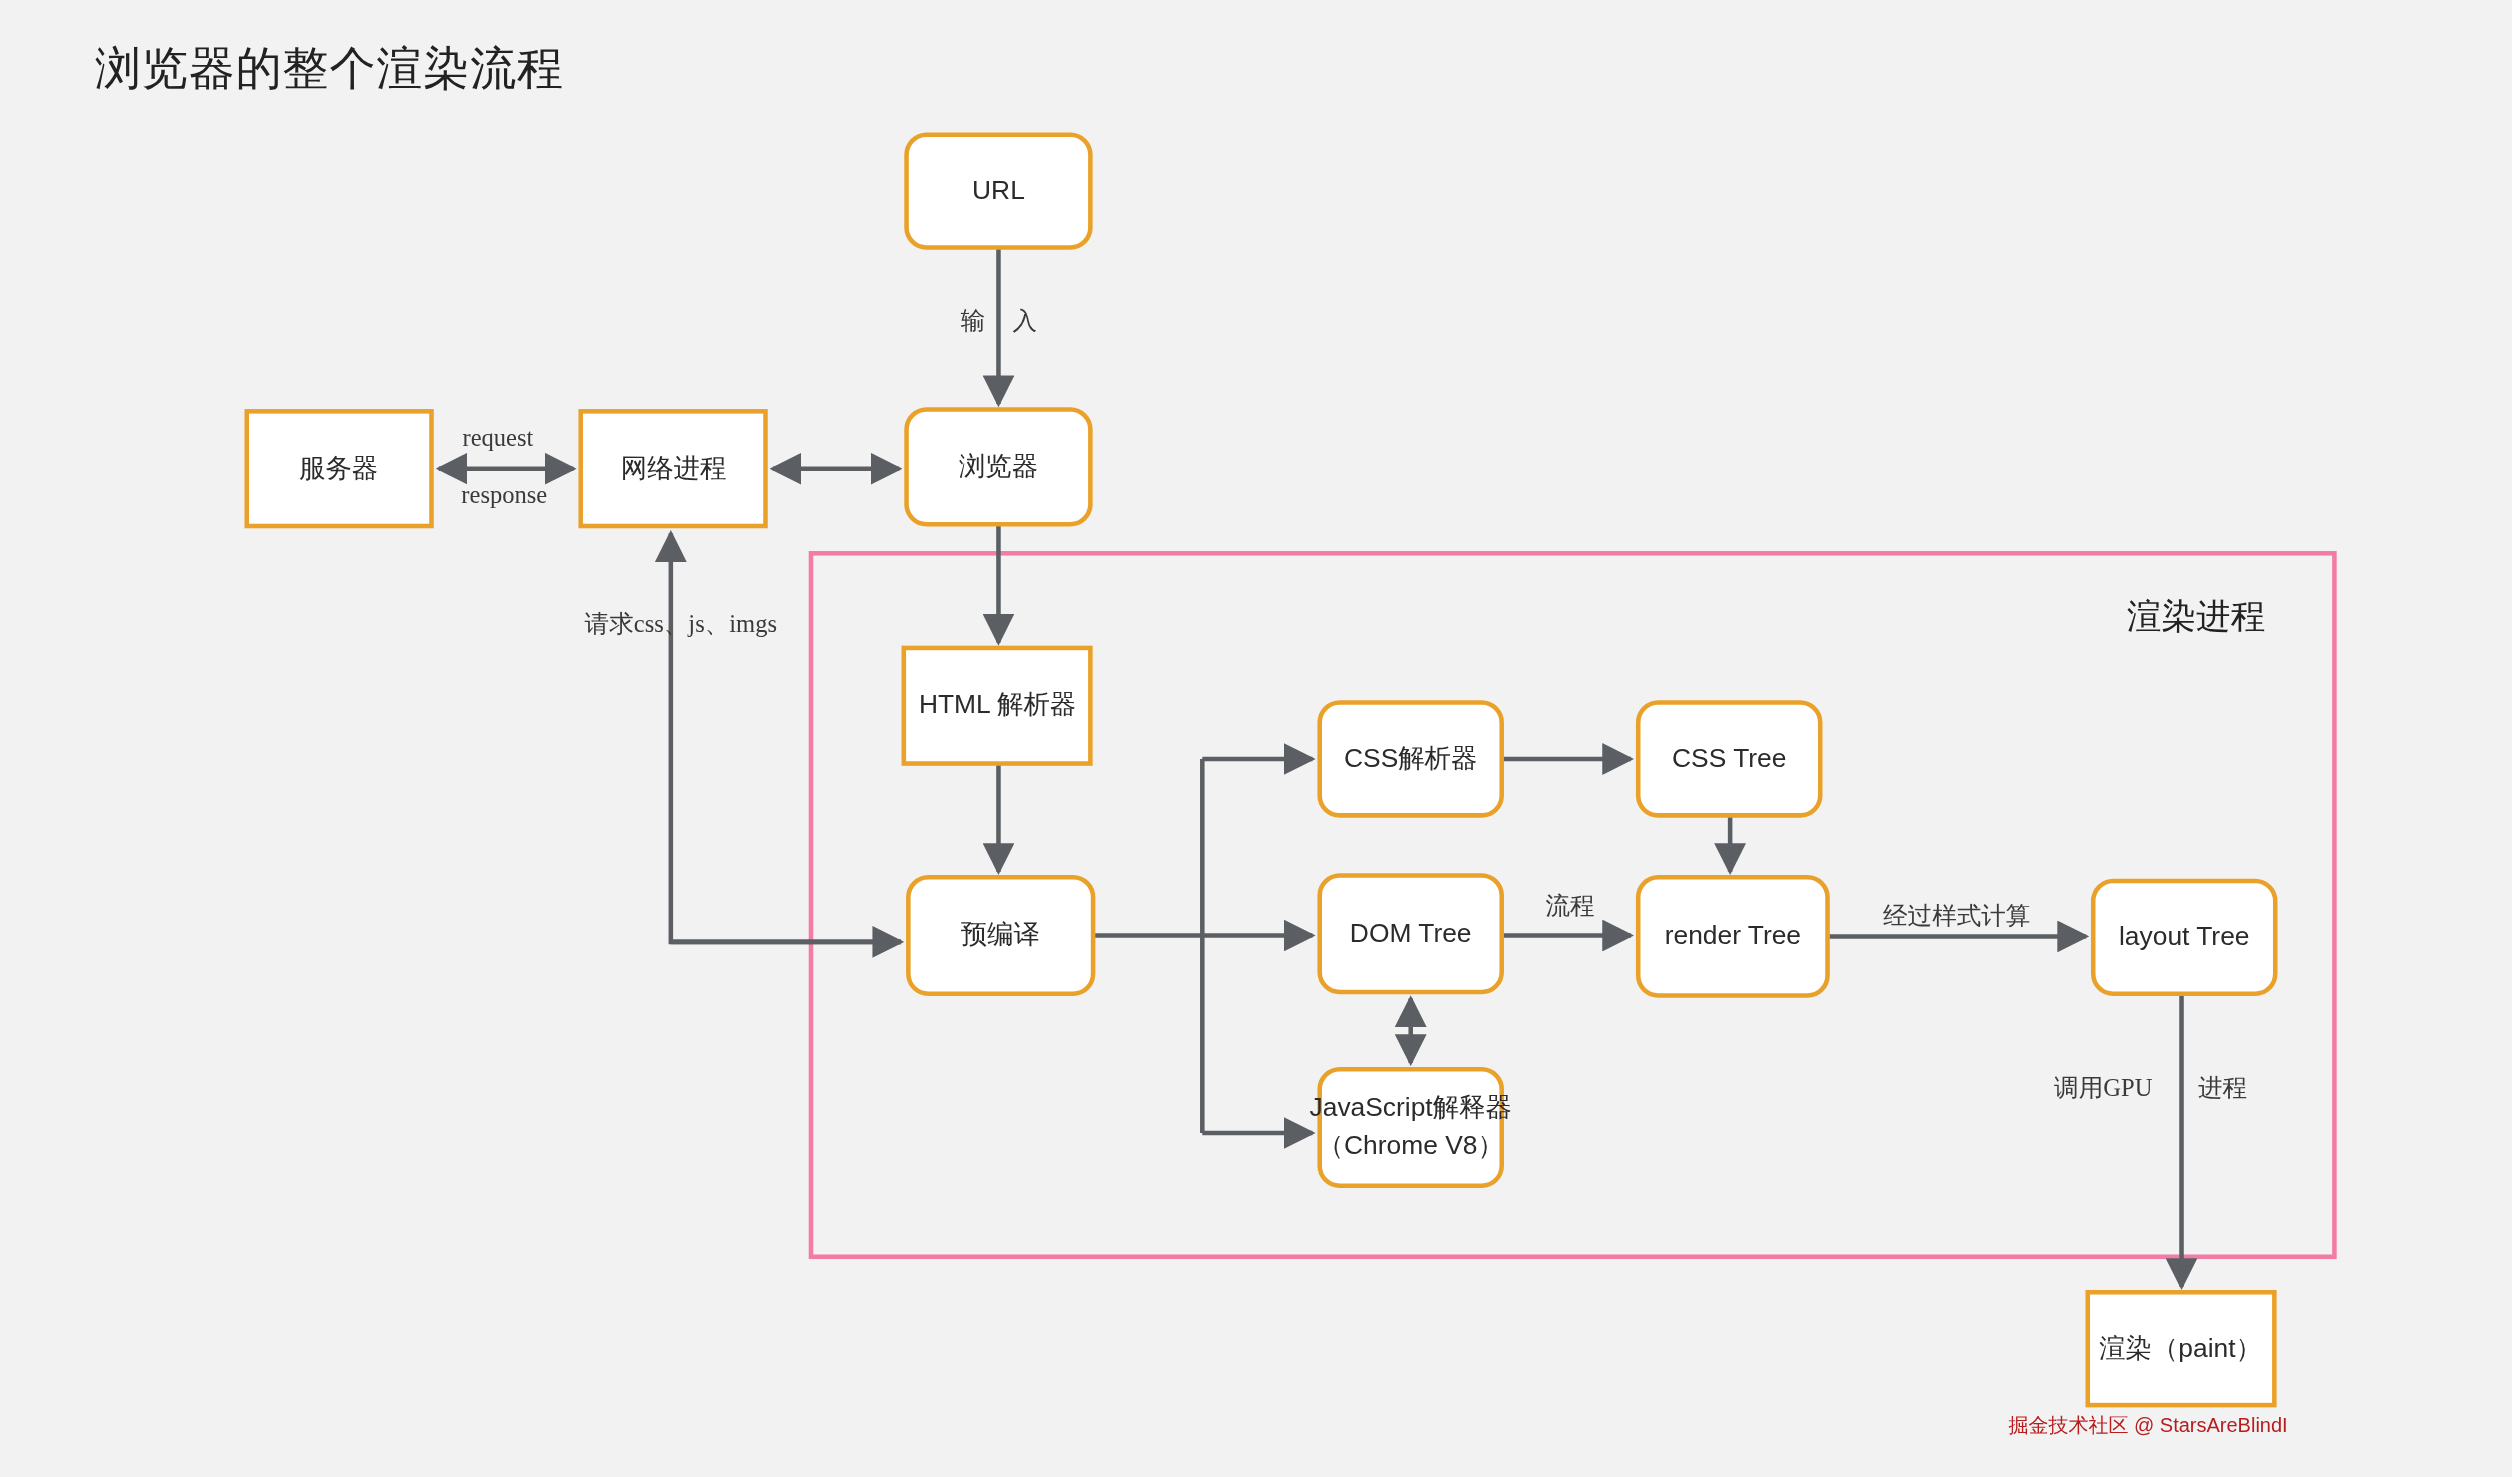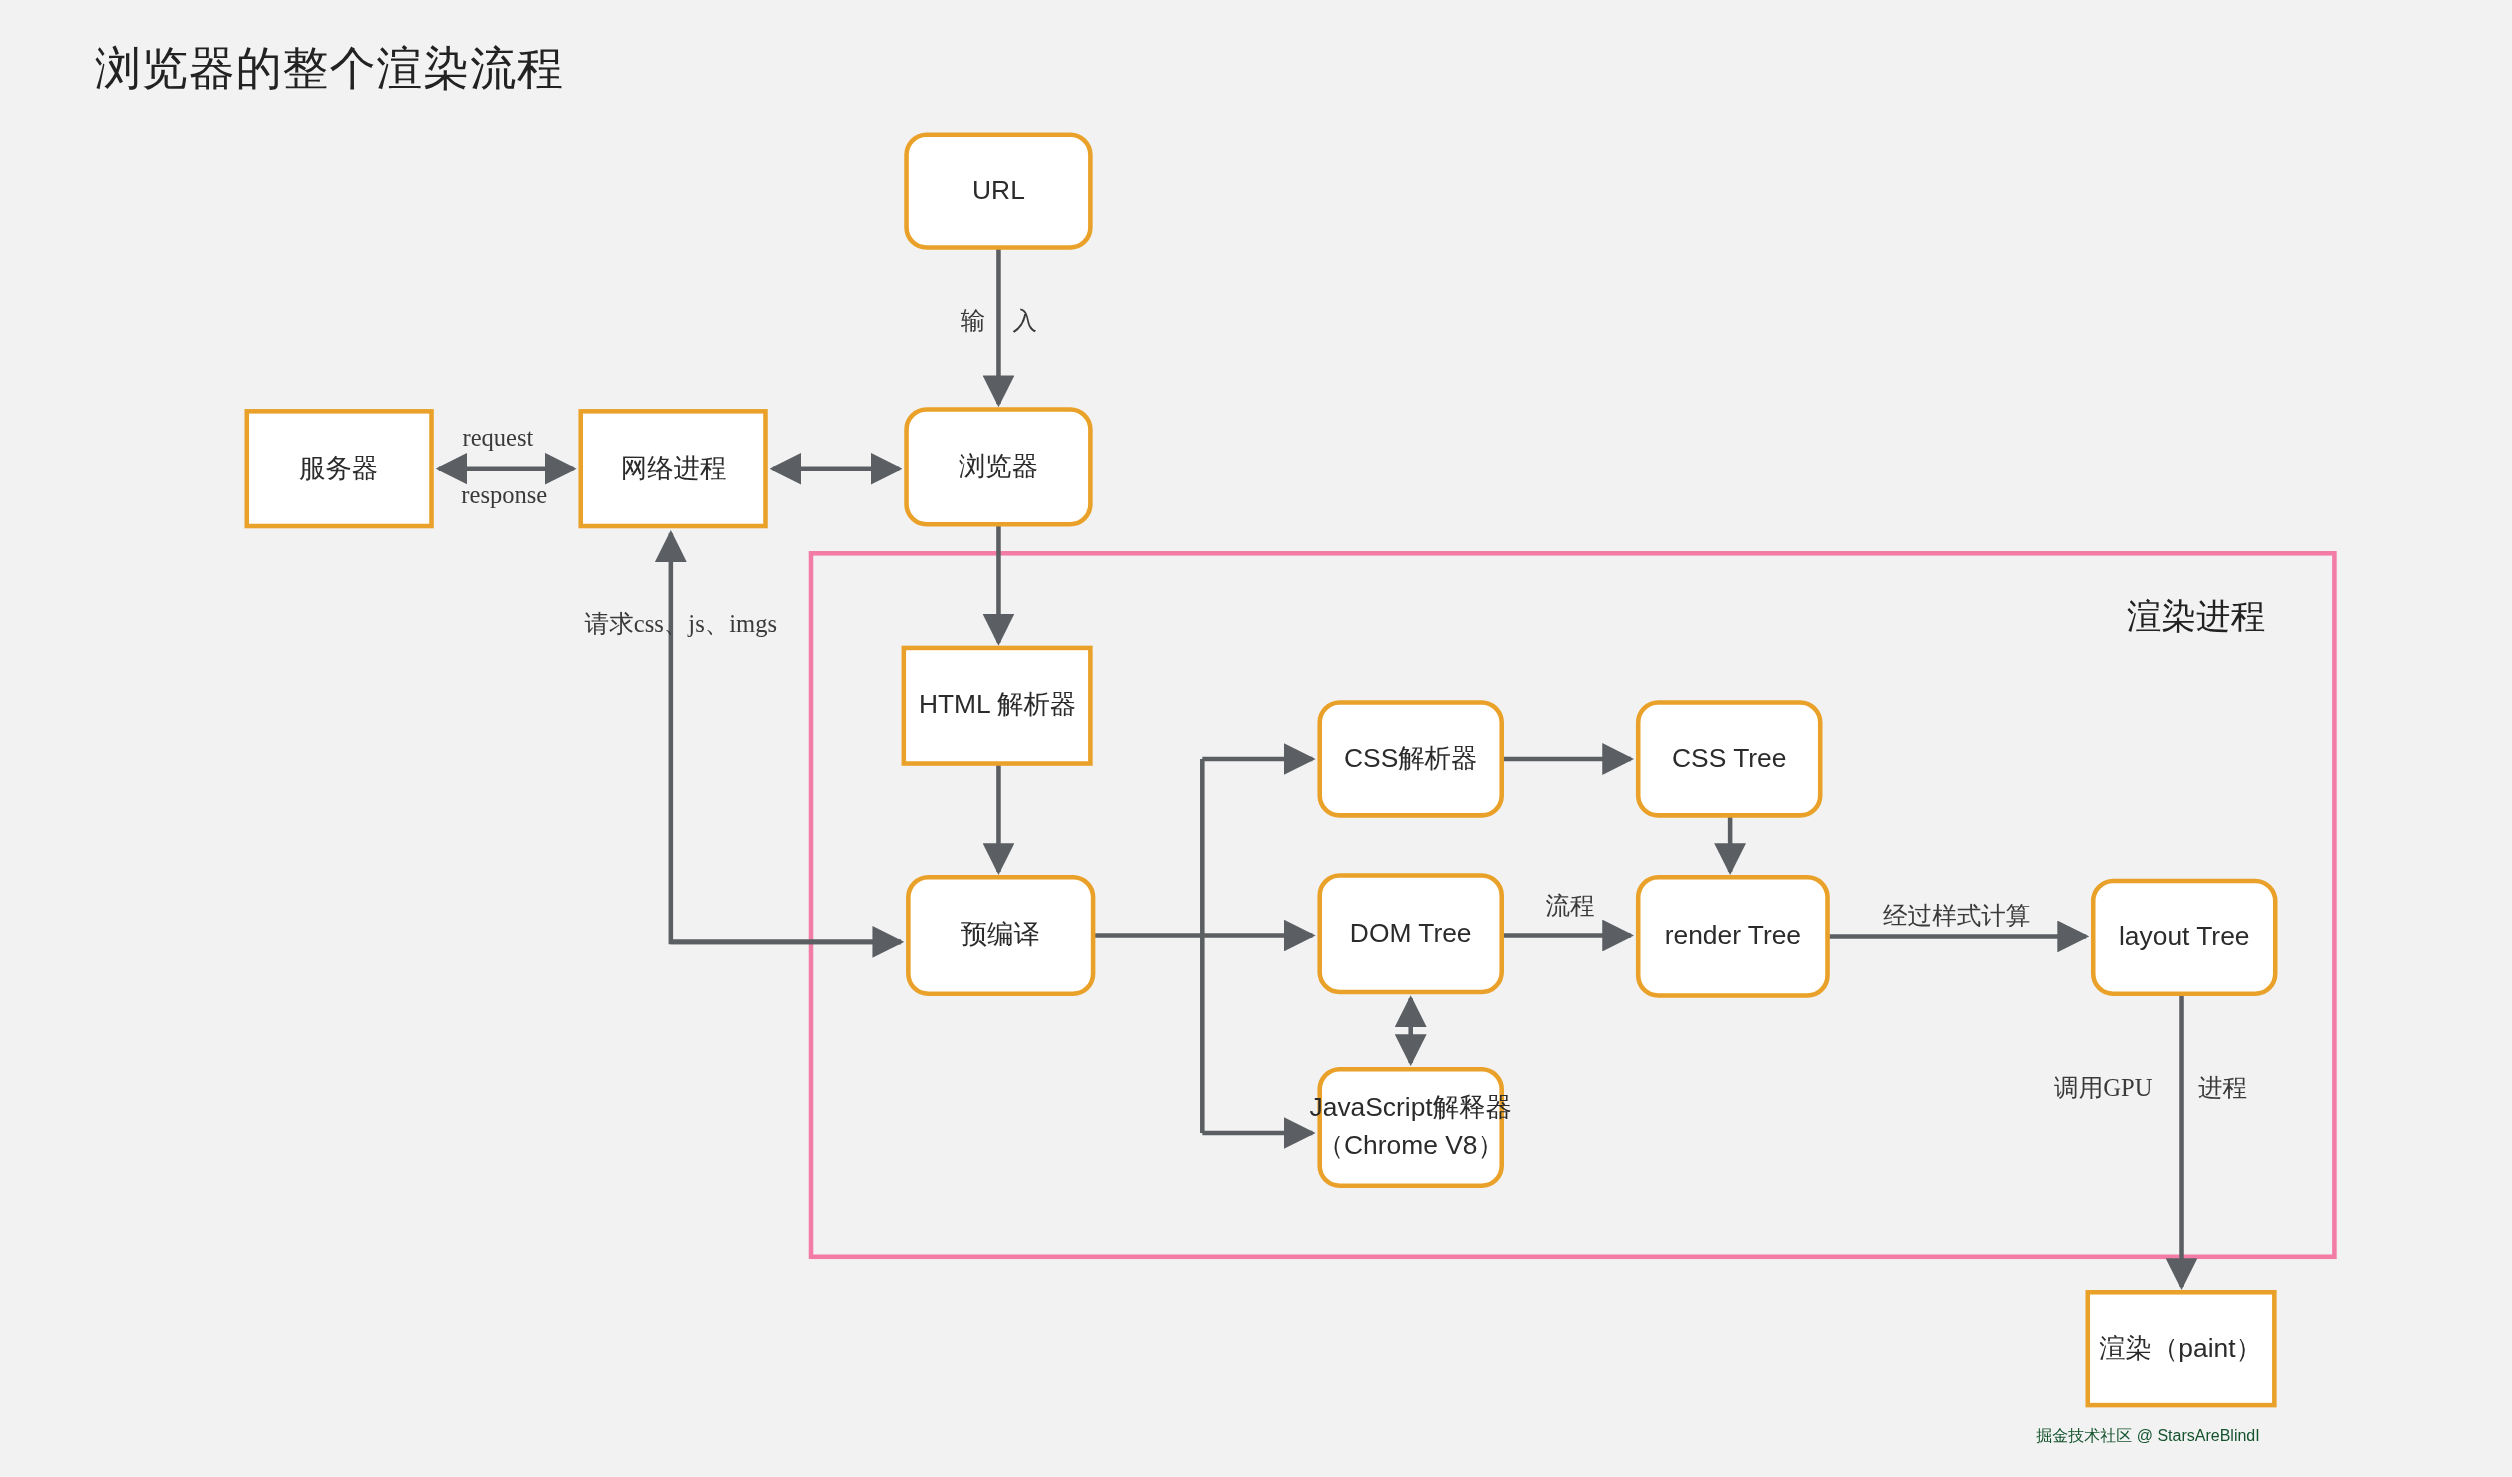--- a/index.html
+++ b/index.html
@@ -33,21 +33,21 @@
   .grouprect{fill:none;stroke:#F27CA6;stroke-width:5;}
   .grouplabel{
     font-family:"Liberation Serif", serif;
     font-size:38px;fill:#222;
     text-anchor:middle;dominant-baseline:middle;
   }
   #watermark{
     position:absolute;left:2148px;top:1412px;
     transform:translateX(-50%);
     font-family:"Liberation Sans", sans-serif;
-    font-size:16px;color:#14532d;white-space:nowrap;margin-top:14px;
+    font-size:20px;color:#b91c1c;white-space:nowrap;
   }
 </style>
 </head>
 <body>
 
 <div id="stage">
 
   <div id="page-title">浏览器的整个渲染流程</div>
 
   <svg id="diagram" viewBox="0 0 2760 1623">

